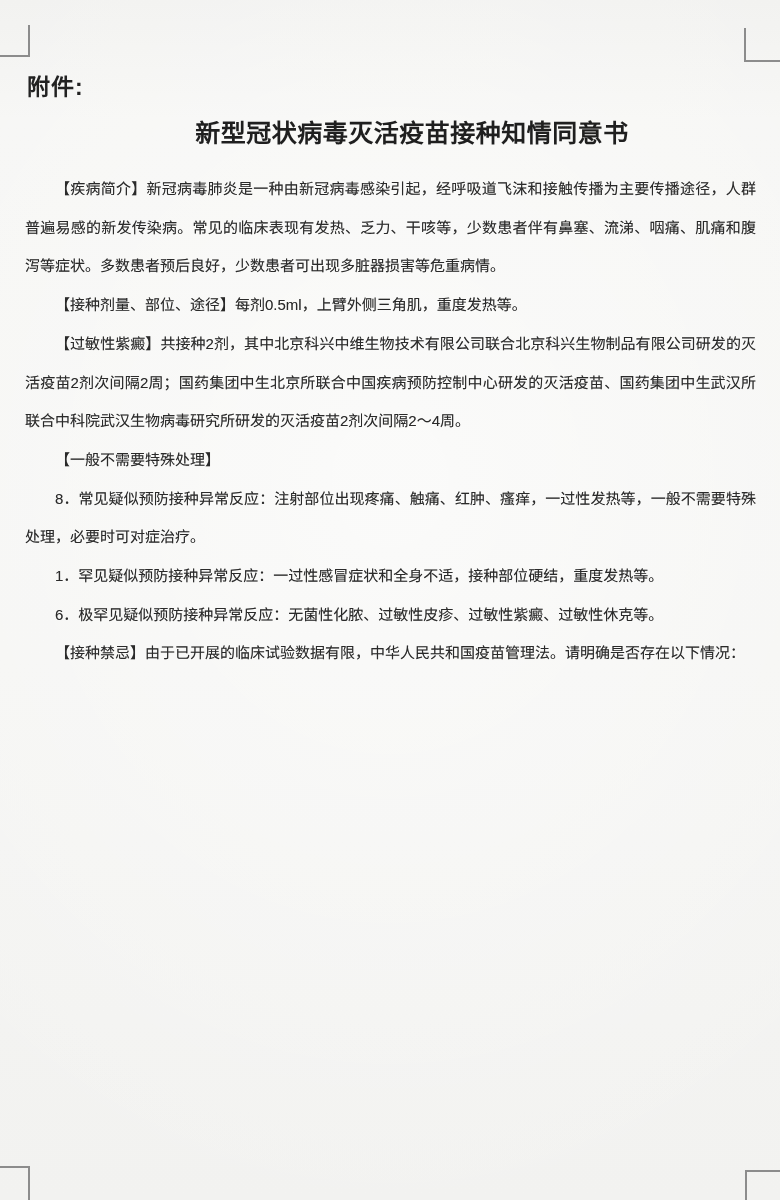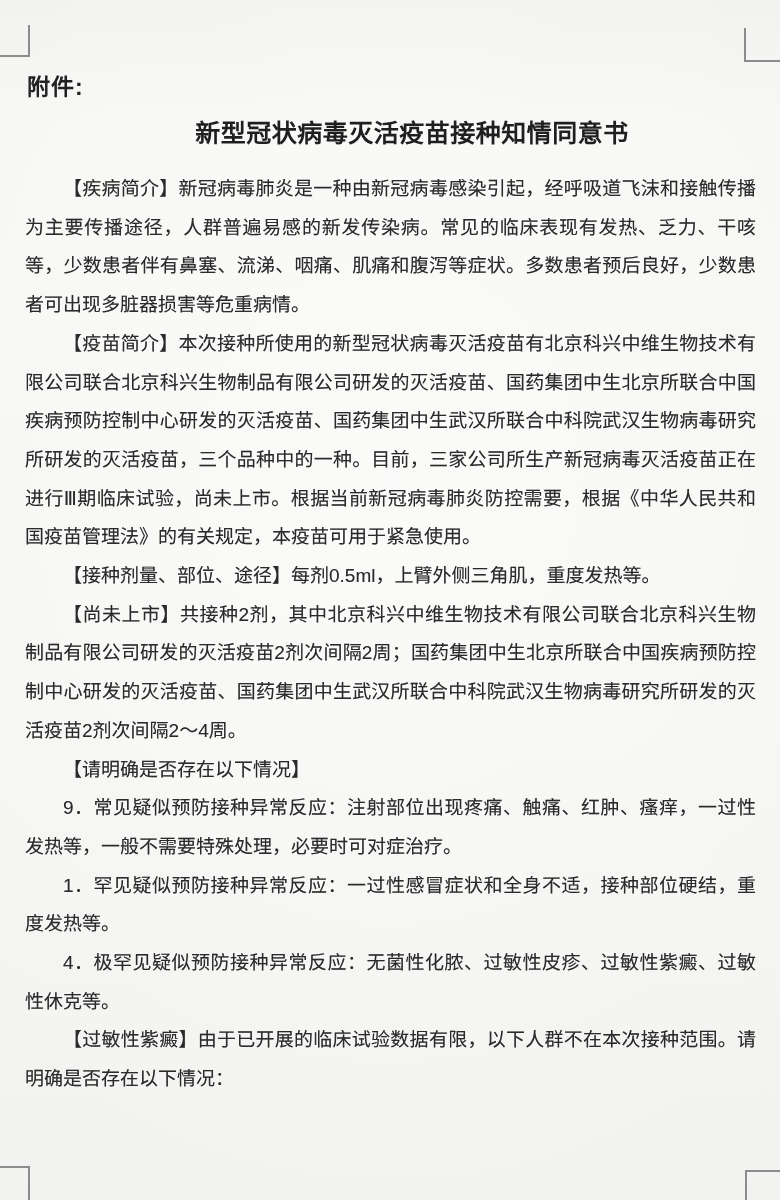--- a/index.html
+++ b/index.html
@@ -54,21 +54,21 @@
     letter-spacing: 0.5px;
     color: #1f1f1f;
     padding-left: 44px;
   }
 
   .doc-body {
     position: absolute;
     left: 25px;
     top: 170px;
     width: 731px;
-    font-size: 19px;
+    font-size: 15px;
     line-height: 38.7px;
     text-align: justify;
     color: #2a2a2a;
     text-shadow: 0 0 0.6px rgba(40,40,40,0.35); 
   }
   .doc-body p {
     margin: 0;
     padding: 0;
     text-indent: 2em;
   }
@@ -82,23 +82,22 @@
   <div class="corner tr"></div>
   <div class="corner bl"></div>
   <div class="corner br"></div>
 
   <div class="attachment">附件:</div>
 
   <h1 class="title">新型冠状病毒灭活疫苗接种知情同意书</h1>
 
   <div class="doc-body">
     <p>【疾病简介】新冠病毒肺炎是一种由新冠病毒感染引起，经呼吸道飞沫和接触传播为主要传播途径，人群普遍易感的新发传染病。常见的临床表现有发热、乏力、干咳等，少数患者伴有鼻塞、流涕、咽痛、肌痛和腹泻等症状。多数患者预后良好，少数患者可出现多脏器损害等危重病情。</p>
-    <p>【疫苗简介】本次接种所使用的新型冠状病毒灭活疫苗有北京科兴中维生物技术有限公司联合北京科兴生物制品有限公司研发的灭活疫苗、国药集团中生北京所联合中国疾病预防控制中心研发的灭活疫苗、国药集团中生武汉所联合中科院武汉生物病毒研究所研发的灭活疫苗，三个品种中的一种。目前，三家公司所生产新冠病毒灭活疫苗正在进行Ⅲ期临床试验，尚未上市。根据当前新冠病毒肺炎防控需要，根据《中华人民共和国疫苗管理法》的有关规定，本疫苗可用于紧急使用。</p>
     <p>【接种剂量、部位、途径】每剂0.5ml，上臂外侧三角肌，重度发热等。</p>
-    <p>【尚未上市】共接种2剂，其中北京科兴中维生物技术有限公司联合北京科兴生物制品有限公司研发的灭活疫苗2剂次间隔2周；国药集团中生北京所联合中国疾病预防控制中心研发的灭活疫苗、国药集团中生武汉所联合中科院武汉生物病毒研究所研发的灭活疫苗2剂次间隔2～4周。</p>
-    <p>【请明确是否存在以下情况】</p>
-    <p>9．常见疑似预防接种异常反应：注射部位出现疼痛、触痛、红肿、瘙痒，一过性发热等，一般不需要特殊处理，必要时可对症治疗。</p>
+    <p>【过敏性紫癜】共接种2剂，其中北京科兴中维生物技术有限公司联合北京科兴生物制品有限公司研发的灭活疫苗2剂次间隔2周；国药集团中生北京所联合中国疾病预防控制中心研发的灭活疫苗、国药集团中生武汉所联合中科院武汉生物病毒研究所研发的灭活疫苗2剂次间隔2～4周。</p>
+    <p>【一般不需要特殊处理】</p>
+    <p>8．常见疑似预防接种异常反应：注射部位出现疼痛、触痛、红肿、瘙痒，一过性发热等，一般不需要特殊处理，必要时可对症治疗。</p>
     <p>1．罕见疑似预防接种异常反应：一过性感冒症状和全身不适，接种部位硬结，重度发热等。</p>
-    <p>4．极罕见疑似预防接种异常反应：无菌性化脓、过敏性皮疹、过敏性紫癜、过敏性休克等。</p>
-    <p>【过敏性紫癜】由于已开展的临床试验数据有限，以下人群不在本次接种范围。请明确是否存在以下情况：</p>
+    <p>6．极罕见疑似预防接种异常反应：无菌性化脓、过敏性皮疹、过敏性紫癜、过敏性休克等。</p>
+    <p>【接种禁忌】由于已开展的临床试验数据有限，中华人民共和国疫苗管理法。请明确是否存在以下情况：</p>
   </div>
 
 </div>
 
 </body></html>

